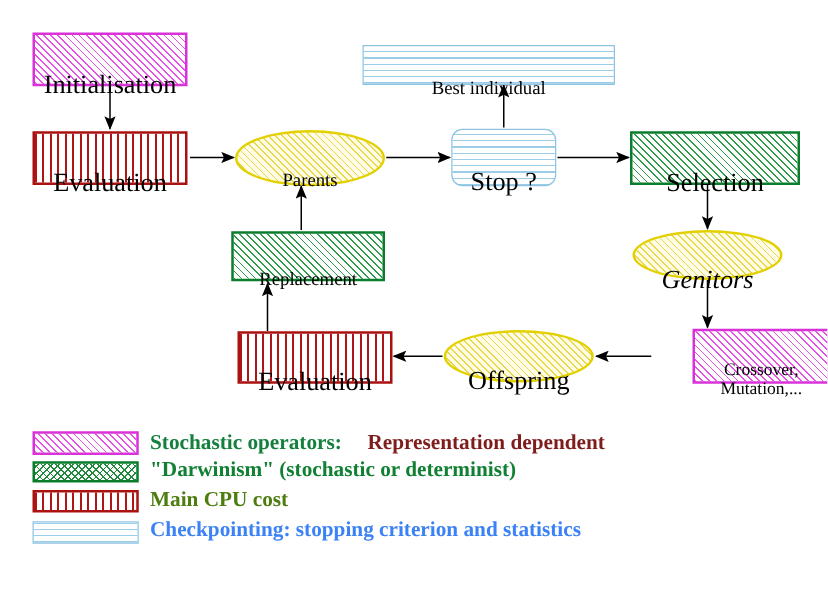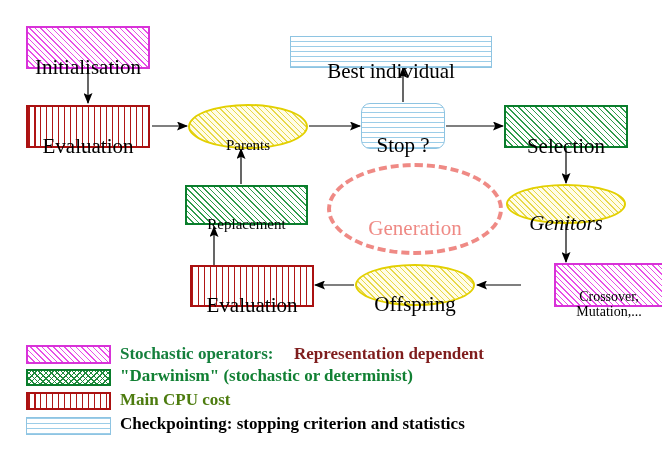--- a/index.html
+++ b/index.html
@@ -152,45 +152,42 @@
       <line x1="521" y1="285" x2="477" y2="285"></line>
 
       <line x1="354" y1="285" x2="315" y2="285"></line>
 
       <line x1="214" y1="265" x2="214" y2="227"></line>
 
       <line x1="241" y1="184" x2="241" y2="149"></line>
     </g>
   </svg>
 
-  <div class="generation-ellipse" style="left:327px; top:163px; width:176px; height:92px; font-size:21px;">
-    <span class="node-label">Generation</span>
-  </div>
 
   <div class="node fill-magenta" style="left:26px; top:26px; width:124px; height:43px; font-size:21px;">
     <span class="node-label">Initialisation</span>
   </div>
 
   <div class="node fill-red-vert" style="left:26px; top:105px; width:124px; height:43px; font-size:21px;">
     <span class="node-label">Evaluation</span>
   </div>
 
   <div class="node fill-yellow-ellipse" style="left:188px; top:104px; width:120px; height:45px; font-size:15px;">
     <span class="node-label">Parents</span>
   </div>
 
-  <div class="node fill-blue-horz" style="left:290px; top:36px; width:202px; height:32px; font-size:21px;justify-content:center;">
+  <div class="node fill-blue-horz" style="left:290px; top:36px; width:202px; height:32px; font-size:15px;justify-content:center;">
     <span class="node-label">Best individual</span>
   </div>
 
   <div class="node fill-blue-horz rounded-box" style="left:361px; top:103px; width:84px; height:46px; font-size:21px;">
     <span class="node-label">Stop ?</span>
   </div>
 
-  <div class="node fill-green-diag" style="left:504px; top:105px; width:124px; height:43px; font-size:21px;">
+  <div class="node fill-green-diag" style="left:504px; top:105px; width:136px; height:43px; font-size:21px;">
     <span class="node-label">Selection</span>
   </div>
 
   <div class="node fill-yellow-ellipse" style="left:506px; top:184px; width:120px; height:40px; font-size:21px;font-style:italic;">
     <span class="node-label">Genitors</span>
   </div>
 
   <div class="node fill-magenta" style="left:554px; top:263px; width:110px; height:44px; font-size:14px;">
     <span class="node-label">Crossover,
 Mutation,...</span>
@@ -217,17 +214,17 @@
       <span class="sub-b">Representation dependent</span>
     </div>
 
     <div class="legend-swatch fill-green" style="left:26px; top:369px; width:85px; height:17px;"></div>
     <div class="legend-text" style="left:120px; top:366px; font-size:17px; color:#118033;">"Darwinism" (stochastic or determinist)</div>
 
     <div class="legend-swatch fill-red-vert" style="left:26px; top:392px; width:85px; height:18px;"></div>
     <div class="legend-text" style="left:120px; top:390px; font-size:17px; color:#4d7c0f;">Main CPU cost</div>
 
     <div class="legend-swatch fill-blue-horz" style="left:26px; top:417px; width:85px; height:18px;"></div>
-    <div class="legend-text" style="left:120px; top:414px; font-size:17px; color:#000000;">Checkpointing: stopping criterion and statistics</div>
+    <div class="legend-text" style="left:120px; top:414px; font-size:17px; color:#3b82f6;">Checkpointing: stopping criterion and statistics</div>
 
   </div>
 
 </div>
 
 </body></html>

